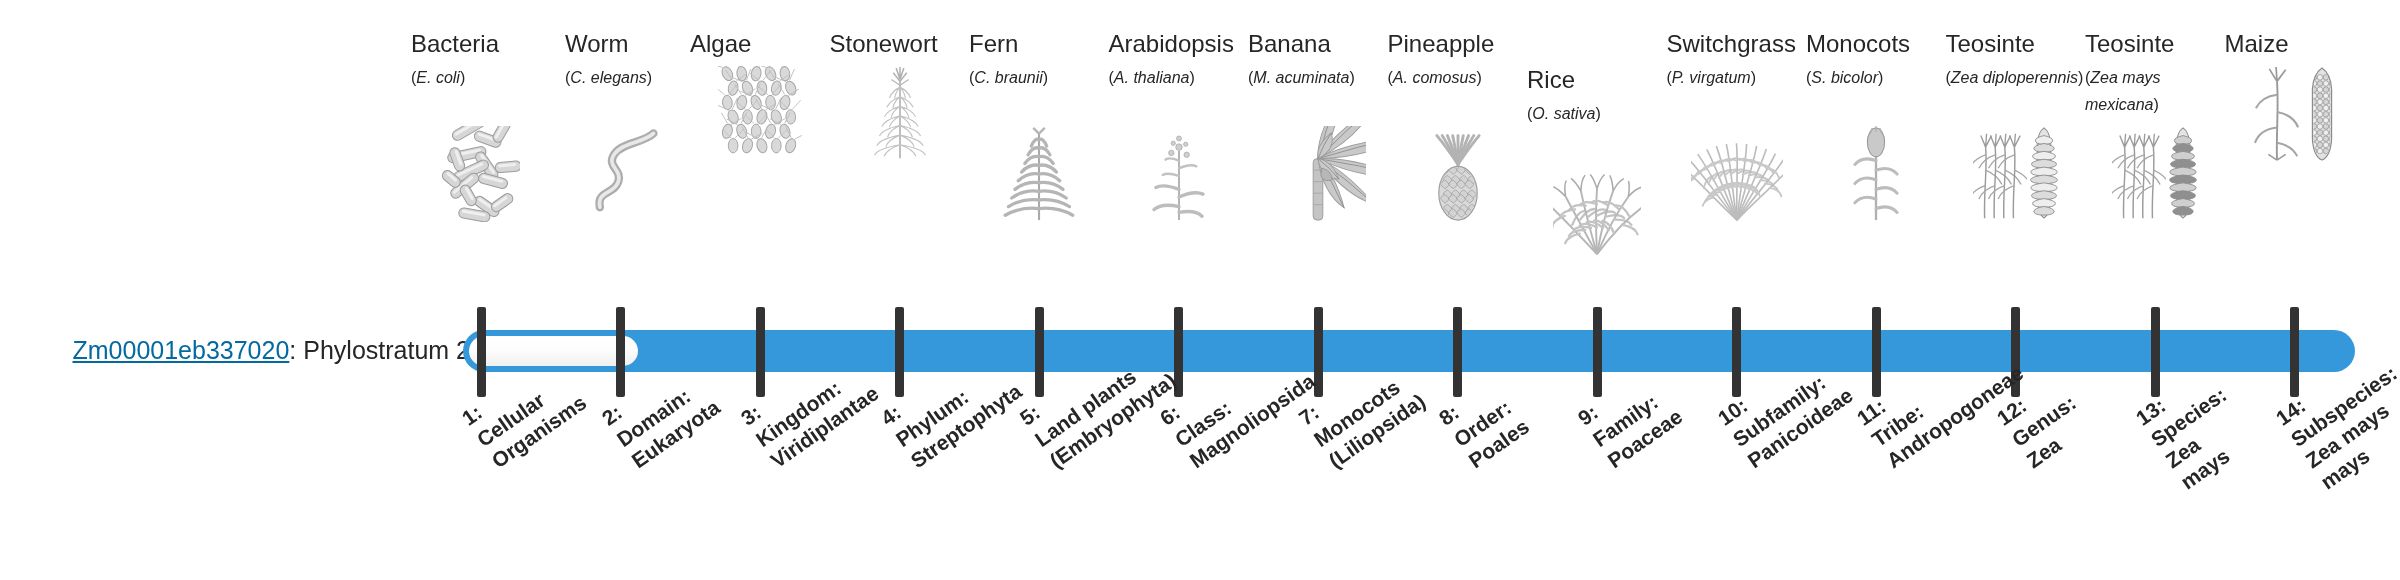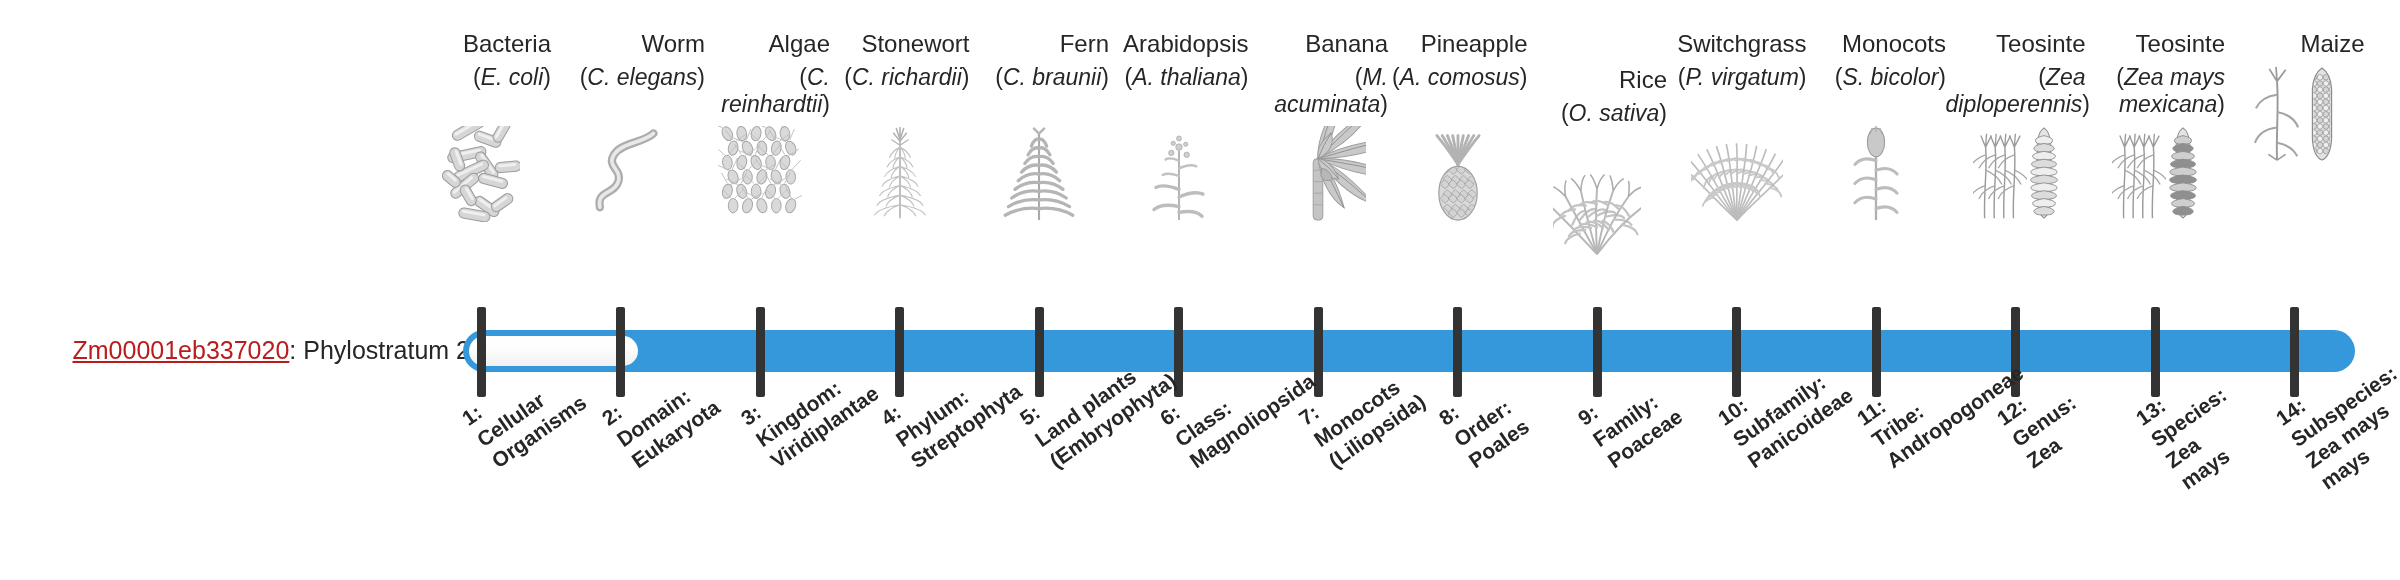--- a/index.html
+++ b/index.html
@@ -38,30 +38,30 @@
     color: #2e86c1;
     text-decoration: underline;
     cursor: pointer;
   }
 
   
   .col {
     position: absolute;
     top: 30px;
     width: 140px;
-    text-align: right;
+    text-align: left;
   }
   .common-name {
     font-size: 24px;
     line-height: 28px;
     color: #262626;
     height: 30px;
   }
   .sci-name {
-    font-size: 23px;
+    font-size: 16px;
     line-height: 27px;
     font-style: italic;
     color: #262626;
     height: 56px;
     margin-top: 4px;
     white-space: normal;
   }
   .sci-name .nonital { font-style: normal; }
   .organism {
     height: 96px;
@@ -116,21 +116,21 @@
     transform-origin: 0 0;
     white-space: normal;
   }
 </style>
 </head>
 <body>
 
 <div id="stage">
 
   <div class="gene-label">
-    <span class="gene-id" style="color: #b91c1c; margin-left: 20px;">Zm00001eb337020</span><span>: </span><span>Phylostratum 2</span>
+    <span class="gene-id" style="color: #0369a1; margin-left: 20px;">Zm00001eb337020</span><span>: </span><span>Phylostratum 2</span>
   </div>
 
   <div id="bar-track" style="background: rgb(52, 152, 219);">
     <div id="bar-fill"></div>
   </div>
 
   <div id="columns-host">
       <div class="col" style="left: 411px;">
         <div class="common-name">Bacteria</div>
         <div class="sci-name"><span class="nonital">(</span><span>E. coli</span><span class="nonital">)</span></div>
@@ -204,21 +204,20 @@
         <div class="sci-name"><span class="nonital">(</span><span>C. elegans</span><span class="nonital">)</span></div>
         <div class="organism">
           <svg width="104" height="96" viewBox="0 0 104 104">
     <path d="M14 88 C10 70 30 74 34 60 C38 46 20 44 30 30 C38 18 62 18 72 8" fill="none" stroke="#adadad" stroke-width="9" stroke-linecap="round"></path>
     <path d="M14 88 C10 70 30 74 34 60 C38 46 20 44 30 30 C38 18 62 18 72 8" fill="none" stroke="#e8e8e8" stroke-width="4" stroke-linecap="round"></path>
   </svg>
         </div>
       </div>
       <div class="col" style="left: 690px;">
         <div class="common-name">Algae</div>
-        <div class="sci-name"><span class="nonital">(</span><span>C. reinhardtii</span><span class="nonital">)</span></div>
         <div class="organism">
           <svg width="84" height="96" viewBox="0 0 84 100">
             <g transform="translate(8,8) rotate(-25)">
         <ellipse cx="0" cy="0" rx="5" ry="7.5" fill="#d9d9d9" stroke="#a5a5a5" stroke-width="1"></ellipse>
         <path d="M-2 -8 q-6 -6 -9 -9 M2 -8 q6 -6 9 -9" fill="none" stroke="#bdbdbd" stroke-width="0.9"></path>
       </g>
             <g transform="translate(23,8) rotate(-8)">
         <ellipse cx="0" cy="0" rx="5" ry="7.5" fill="#d9d9d9" stroke="#a5a5a5" stroke-width="1"></ellipse>
         <path d="M-2 -8 q-6 -6 -9 -9 M2 -8 q6 -6 9 -9" fill="none" stroke="#bdbdbd" stroke-width="0.9"></path>
       </g>
@@ -332,21 +331,20 @@
       </g>
             <g transform="translate(74,83) rotate(18)">
         <ellipse cx="0" cy="0" rx="5" ry="7.5" fill="#d9d9d9" stroke="#a5a5a5" stroke-width="1"></ellipse>
         <path d="M-2 -8 q-6 -6 -9 -9 M2 -8 q6 -6 9 -9" fill="none" stroke="#bdbdbd" stroke-width="0.9"></path>
       </g>
           </svg>
         </div>
       </div>
       <div class="col" style="left: 829.5px;">
         <div class="common-name">Stonewort</div>
-        <div class="sci-name"><span class="nonital">(</span><span>C. richardii</span><span class="nonital">)</span></div>
         <div class="organism">
           <svg width="70" height="96" viewBox="0 0 64 100">
     <path d="M32 96 L32 16" stroke="#bdbdbd" stroke-width="2"></path>
     <g>
               <path d="M32 22 q-8 4 -11 11 M32 22 q8 4 11 11
             M32 22 q-4.8 5 -5.6 12 M32 22 q4.8 5 5.6 12" fill="none" stroke="#c2c2c2" stroke-width="1.2"></path>
               <path d="M32 32 q-10.6 4 -13.6 11 M32 32 q10.6 4 13.6 11
             M32 32 q-6.359999999999999 5 -7.419999999999999 12 M32 32 q6.359999999999999 5 7.419999999999999 12" fill="none" stroke="#c2c2c2" stroke-width="1.2"></path>
               <path d="M32 42 q-13.2 4 -16.2 11 M32 42 q13.2 4 16.2 11
             M32 42 q-7.919999999999999 5 -9.239999999999998 12 M32 42 q7.919999999999999 5 9.239999999999998 12" fill="none" stroke="#c2c2c2" stroke-width="1.2"></path>

